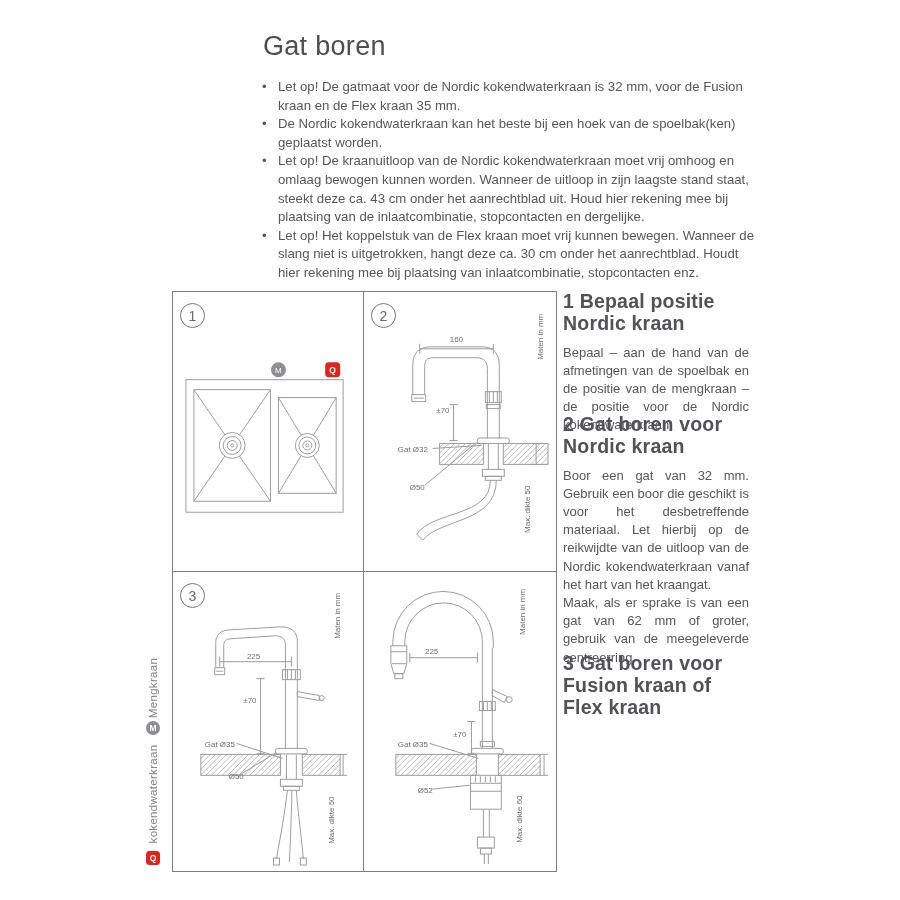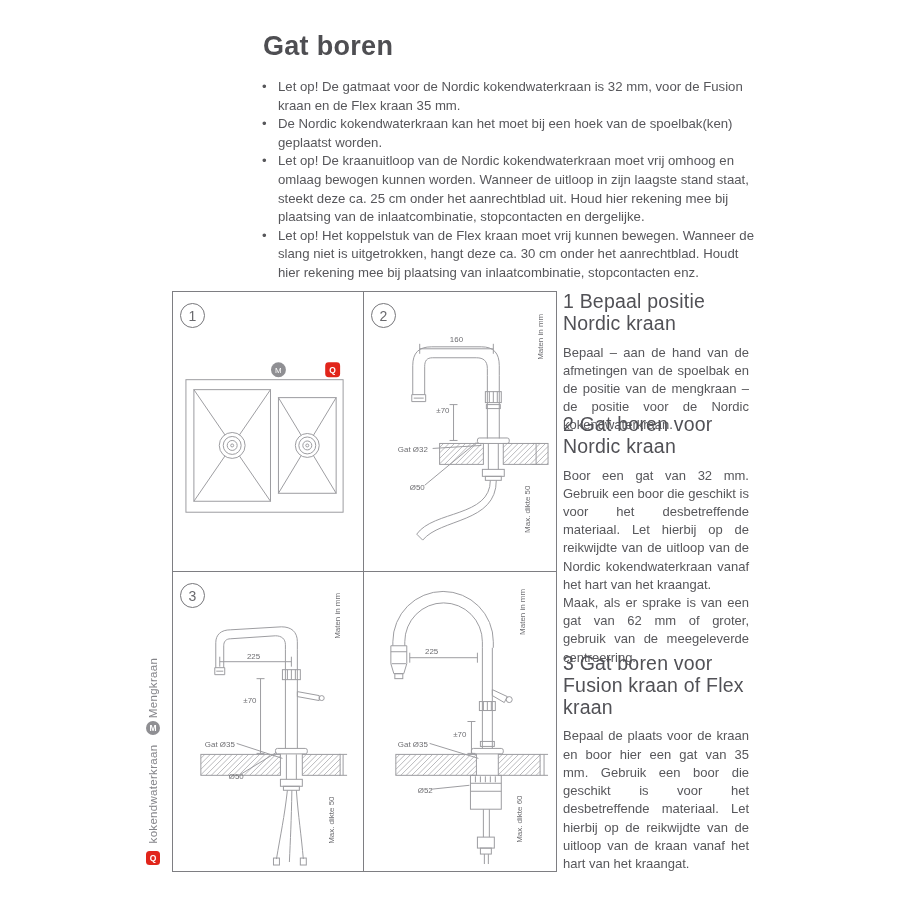--- a/index.html
+++ b/index.html
@@ -6,21 +6,21 @@
   html,body { width:900px; height:900px; }
   body {
     background:#ffffff;
     font-family:"Liberation Sans", sans-serif;
     position:relative;
     overflow:hidden;
     color:#57575b;
   }
   .page-title {
     position:absolute; left:263px; top:31px;
-    font-size:27px; font-weight:700; color:#4e4e52; letter-spacing:0.3px;
+    font-size:27px; font-weight:400; color:#4e4e52; letter-spacing:0.3px;
   }
   .bullets {
     position:absolute; left:262px; top:78px; width:494px;
     font-size:13.2px; line-height:18.6px; color:#57575b;
   }
   .bullet { display:flex; }
   .bullet-marker { width:16px; flex:none; }
   .diagram-grid {
     position:absolute; left:172px; top:291px; width:385px; height:581px;
     border:1.5px solid #7e7e82;
@@ -35,21 +35,21 @@
   .panel svg [data-hatch] line { stroke-width:0.7; }
   .panel-number {
     position:absolute; left:7px; top:11px; width:25px; height:25px;
     border:1.5px solid #77777b; border-radius:50%;
     color:#6a6a6e; font-size:14px;
     display:flex; align-items:center; justify-content:center; z-index:2;
     background:#fff;
   }
   .step { position:absolute; left:563px; width:186px; color:#57575b; }
   .step h2 {
-    font-size:19.5px; font-weight:400; color:#515156;
+    font-size:19.5px; font-weight:700; color:#515156;
     line-height:1.12; letter-spacing:0.2px; margin-bottom:9px;
   }
   .step p { font-size:13px; line-height:18.2px; text-align:justify; white-space:pre-line; }
   .step-1 { top:291px; } .step-2 { top:414px; } .step-3 { top:629px;margin-top:24px; }
   .vlabel {
     position:absolute; height:14px; line-height:14px;
     font-size:11.5px; color:#85858a; text-align:center;
     transform:rotate(-90deg); letter-spacing:0.3px; white-space:nowrap;
   }
   .vlabel.meng { left:113px; top:681px; width:80px; }
@@ -67,25 +67,25 @@
 
 <h1 class="page-title">Gat boren</h1>
 
 <div class="bullets">
   <div class="bullet">
     <span class="bullet-marker">•</span>
     <span>Let op! De gatmaat voor de Nordic kokendwaterkraan is 32 mm, voor de Fusion kraan en de Flex kraan 35 mm.</span>
   </div>
   <div class="bullet">
     <span class="bullet-marker">•</span>
-    <span>De Nordic kokendwaterkraan kan het moet bij een hoek van de spoelbak(ken) geplaatst worden.</span>
+    <span>De Nordic kokendwaterkraan kan het beste bij een hoek van de spoelbak(ken) geplaatst worden.</span>
   </div>
   <div class="bullet">
     <span class="bullet-marker">•</span>
-    <span>Let op! De kraanuitloop van de Nordic kokendwaterkraan moet vrij omhoog en omlaag bewogen kunnen worden. Wanneer de uitloop in zijn laagste stand staat, steekt deze ca. 25 cm onder het aanrechtblad uit. Houd hier rekening mee bij plaatsing van de inlaatcombinatie, stopcontacten en dergelijke.</span>
+    <span>Let op! De kraanuitloop van de Nordic kokendwaterkraan moet vrij omhoog en omlaag bewogen kunnen worden. Wanneer de uitloop in zijn laagste stand staat, steekt deze ca. 43 cm onder het aanrechtblad uit. Houd hier rekening mee bij plaatsing van de inlaatcombinatie, stopcontacten en dergelijke.</span>
   </div>
   <div class="bullet">
     <span class="bullet-marker">•</span>
     <span>Let op! Het koppelstuk van de Flex kraan moet vrij kunnen bewegen. Wanneer de slang niet is uitgetrokken, hangt deze ca. 30 cm onder het aanrechtblad. Houdt hier rekening mee bij plaatsing van inlaatcombinatie, stopcontacten enz.</span>
   </div>
 </div>
 
 <div class="diagram-grid">
 
   <div class="panel br bb">
@@ -369,14 +369,13 @@
   <h2>1 Bepaal positie Nordic kraan</h2>
   <p>Bepaal – aan de hand van de afmetingen van de spoelbak en de positie van de mengkraan – de positie voor de Nordic kokendwaterkraan.</p>
 </div>
 <div class="step step-2">
   <h2>2 Gat boren voor Nordic kraan</h2>
   <p>Boor een gat van 32 mm. Gebruik een boor die geschikt is voor het desbetreffende materiaal. Let hierbij op de reikwijdte van de uitloop van de Nordic kokendwaterkraan vanaf het hart van het kraangat.
 Maak, als er sprake is van een gat van 62 mm of groter, gebruik van de meegeleverde centreerring.</p>
 </div>
 <div class="step step-3">
   <h2>3 Gat boren voor Fusion kraan of Flex kraan</h2>
-  <p>Bepaal de plaats voor de kraan en boor hier een gat van 35 mm. Gebruik een boor die geschikt is voor het desbetreffende materiaal. Let hierbij op de reikwijdte van de uitloop van de kraan vanaf het hart van het kraangat.</p>
 </div>
 
 </body></html>

